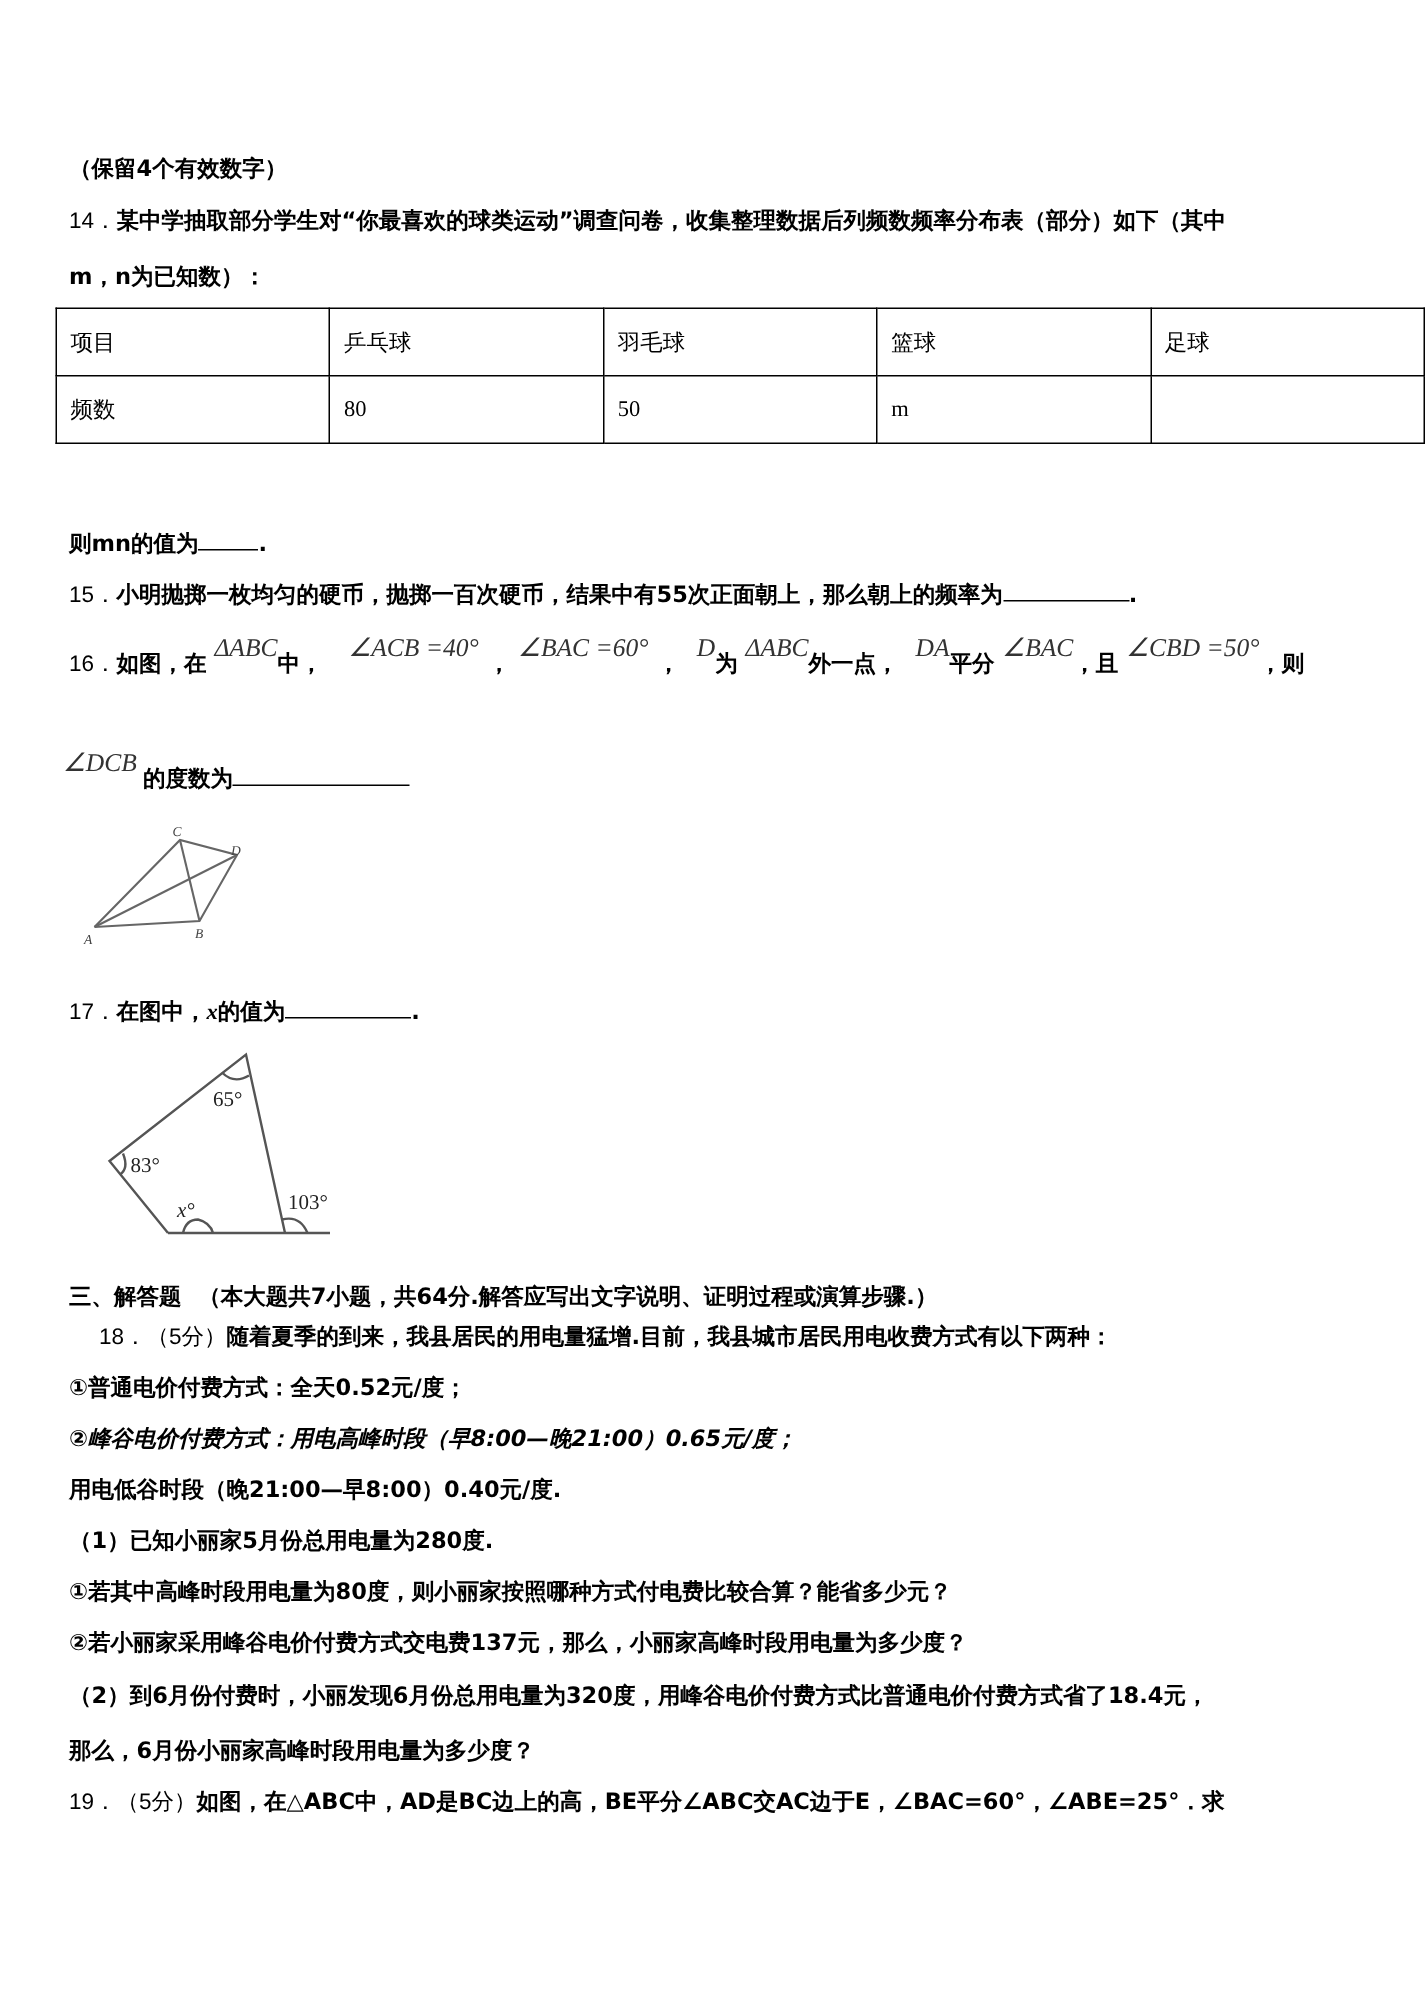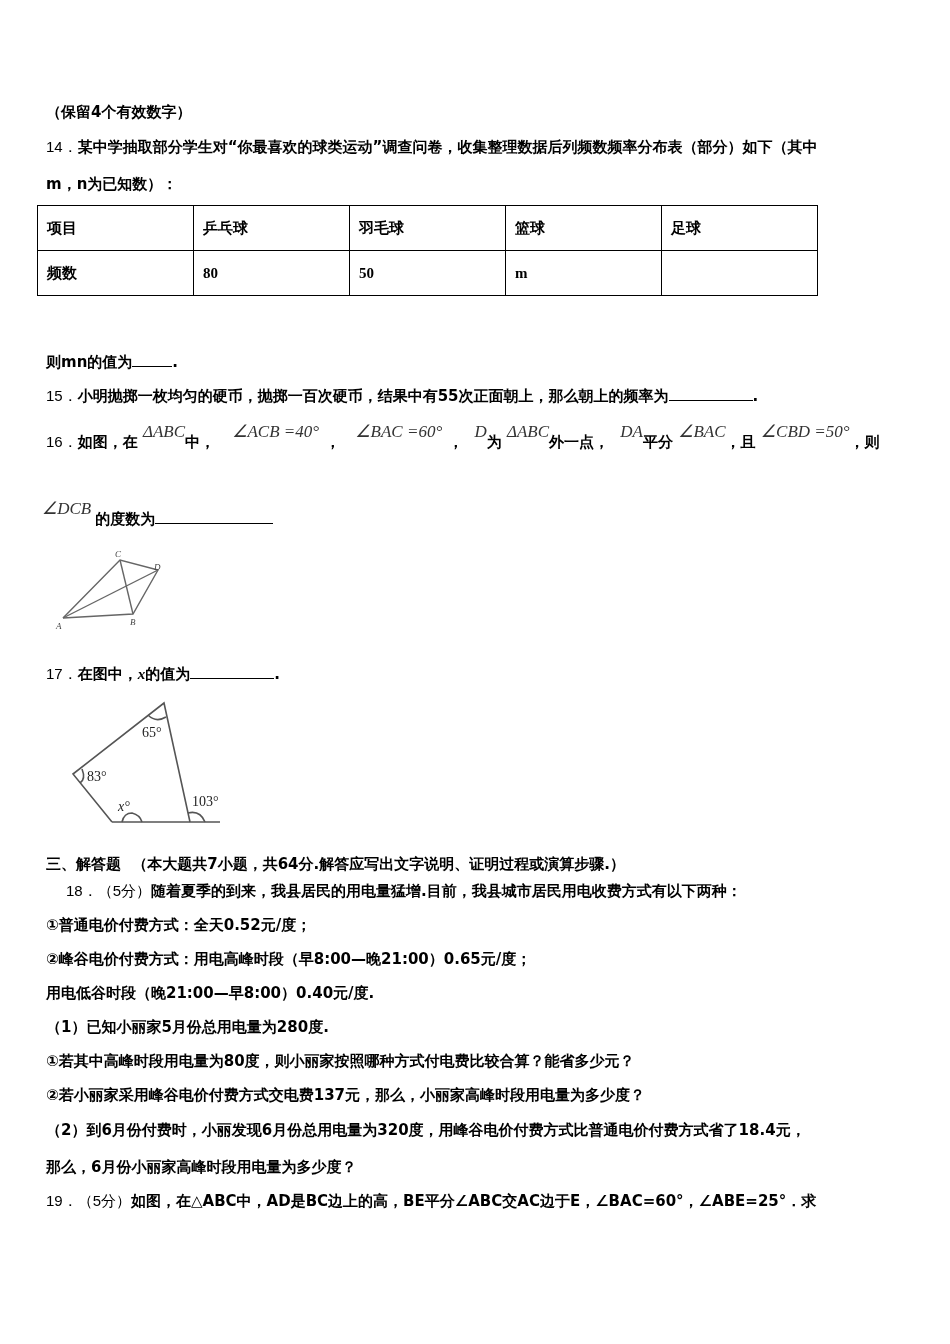--- a/index.html
+++ b/index.html
@@ -6,22 +6,22 @@
     body {
       width: 950px; height: 1344px; position: relative; overflow: hidden;
       font-family: "DejaVu Sans", "Liberation Sans", sans-serif;
       color: #000; font-size: 15px;
     }
     .line { position: absolute; left: 46px; white-space: nowrap; font-weight: bold; font-size: 15px; line-height: 20px; }
     .num { font-family: Liberation Sans, sans-serif; font-weight: normal; }
     .math { font-family: "Liberation Serif", serif; font-style: italic; font-weight: normal; color: #333; font-size: 17px; position: relative; top: -10px; }
     .blank { display: inline-block; border-bottom: 1.5px solid #000; height: 14px; vertical-align: baseline; }
     table.freq {
-      position: absolute; left: 37px; top: 205px; width: 781px;
-      border-collapse: collapse; font-size: 15px; font-weight: bold;
+      position: absolute; left: 37px; top: 205px; width: 913px;
+      border-collapse: collapse; font-size: 15px; font-weight: normal;
     }
     table.freq td {
       border: 1.5px solid #000; height: 44px; padding: 0 0 0 9px; vertical-align: middle;
       width: 20%;
     }
     table.freq td.val { font-family: "Liberation Serif", serif; }
     svg { position: absolute; }
   </style>
 </head>
 <body>
@@ -57,21 +57,21 @@
 </div>
 
 <div class="line" style="top:386px;text-align:right;">
   <span class="num">15．</span><span>小明抛掷一枚均匀的硬币，抛掷一百次硬币，结果中有55次正面朝上，那么朝上的频率为</span><span class="blank" style="width:84px;"></span><span>.</span>
 </div>
 
 <div class="line" style="top:432px;">
   <span class="num">16．</span><span>如图，在</span>
   <span class="math">ΔABC</span><span>中，</span>
   <span class="math" style="margin-left:12px;">∠ACB =40°</span><span style="margin-left:6px;">，</span>
-  <span class="math" style="margin-left:10px;">∠BAC =60°</span><span style="margin-left:6px;">，</span>
+  <span class="math" style="">∠BAC =60°</span><span style="margin-left:6px;">，</span>
   <span class="math" style="margin-left:6px;">D</span><span>为</span>
   <span class="math">ΔABC</span><span>外一点，</span>
   <span class="math" style="margin-left:6px;">DA</span><span>平分</span>
   <span class="math">∠BAC</span><span>，且</span>
   <span class="math">∠CBD =50°</span><span>，则</span>
 </div>
 <div class="line" style="top:509px;">
   <span class="math" style="left:-4px;">∠DCB</span><span>的度数为</span><span class="blank" style="width:118px;"></span>
 </div>
 
@@ -112,21 +112,21 @@
 
 <div class="line" style="top:854px;">
   <span>三、解答题</span>
   <span style="margin-left:6px;">（本大题共7小题，共64分.解答应写出文字说明、证明过程或演算步骤.）</span>
 </div>
 
 <div class="line" style="top:881px;margin-left:20px;">
   <span class="num">18．</span><span class="num">（5分）</span><span>随着夏季的到来，我县居民的用电量猛增.目前，我县城市居民用电收费方式有以下两种：</span>
 </div>
 <div class="line" style="top:915px;">①普通电价付费方式：全天0.52元/度；</div>
-<div class="line" style="top:949px;">②峰谷电价付费方式：用电高峰时段（早8:00—晚21:00）0.65元/度；</div>
+<div class="line" style="top:949px;font-style:italic;">②峰谷电价付费方式：用电高峰时段（早8:00—晚21:00）0.65元/度；</div>
 <div class="line" style="top:983px;">用电低谷时段（晚21:00—早8:00）0.40元/度.</div>
 <div class="line" style="top:1017px;">（1）已知小丽家5月份总用电量为280度.</div>
 <div class="line" style="top:1051px;">①若其中高峰时段用电量为80度，则小丽家按照哪种方式付电费比较合算？能省多少元？</div>
 <div class="line" style="top:1085px;">②若小丽家采用峰谷电价付费方式交电费137元，那么，小丽家高峰时段用电量为多少度？</div>
 <div class="line" style="top:1120px;">（2）到6月份付费时，小丽发现6月份总用电量为320度，用峰谷电价付费方式比普通电价付费方式省了18.4元，</div>
 <div class="line" style="top:1157px;">那么，6月份小丽家高峰时段用电量为多少度？</div>
 
 <div class="line" style="top:1191px;">
   <span class="num">19．</span><span class="num">（5分）</span><span>如图，在△ABC中，AD是BC边上的高，BE平分∠ABC交AC边于E，∠BAC=60°，∠ABE=25°．求</span>
 </div>

